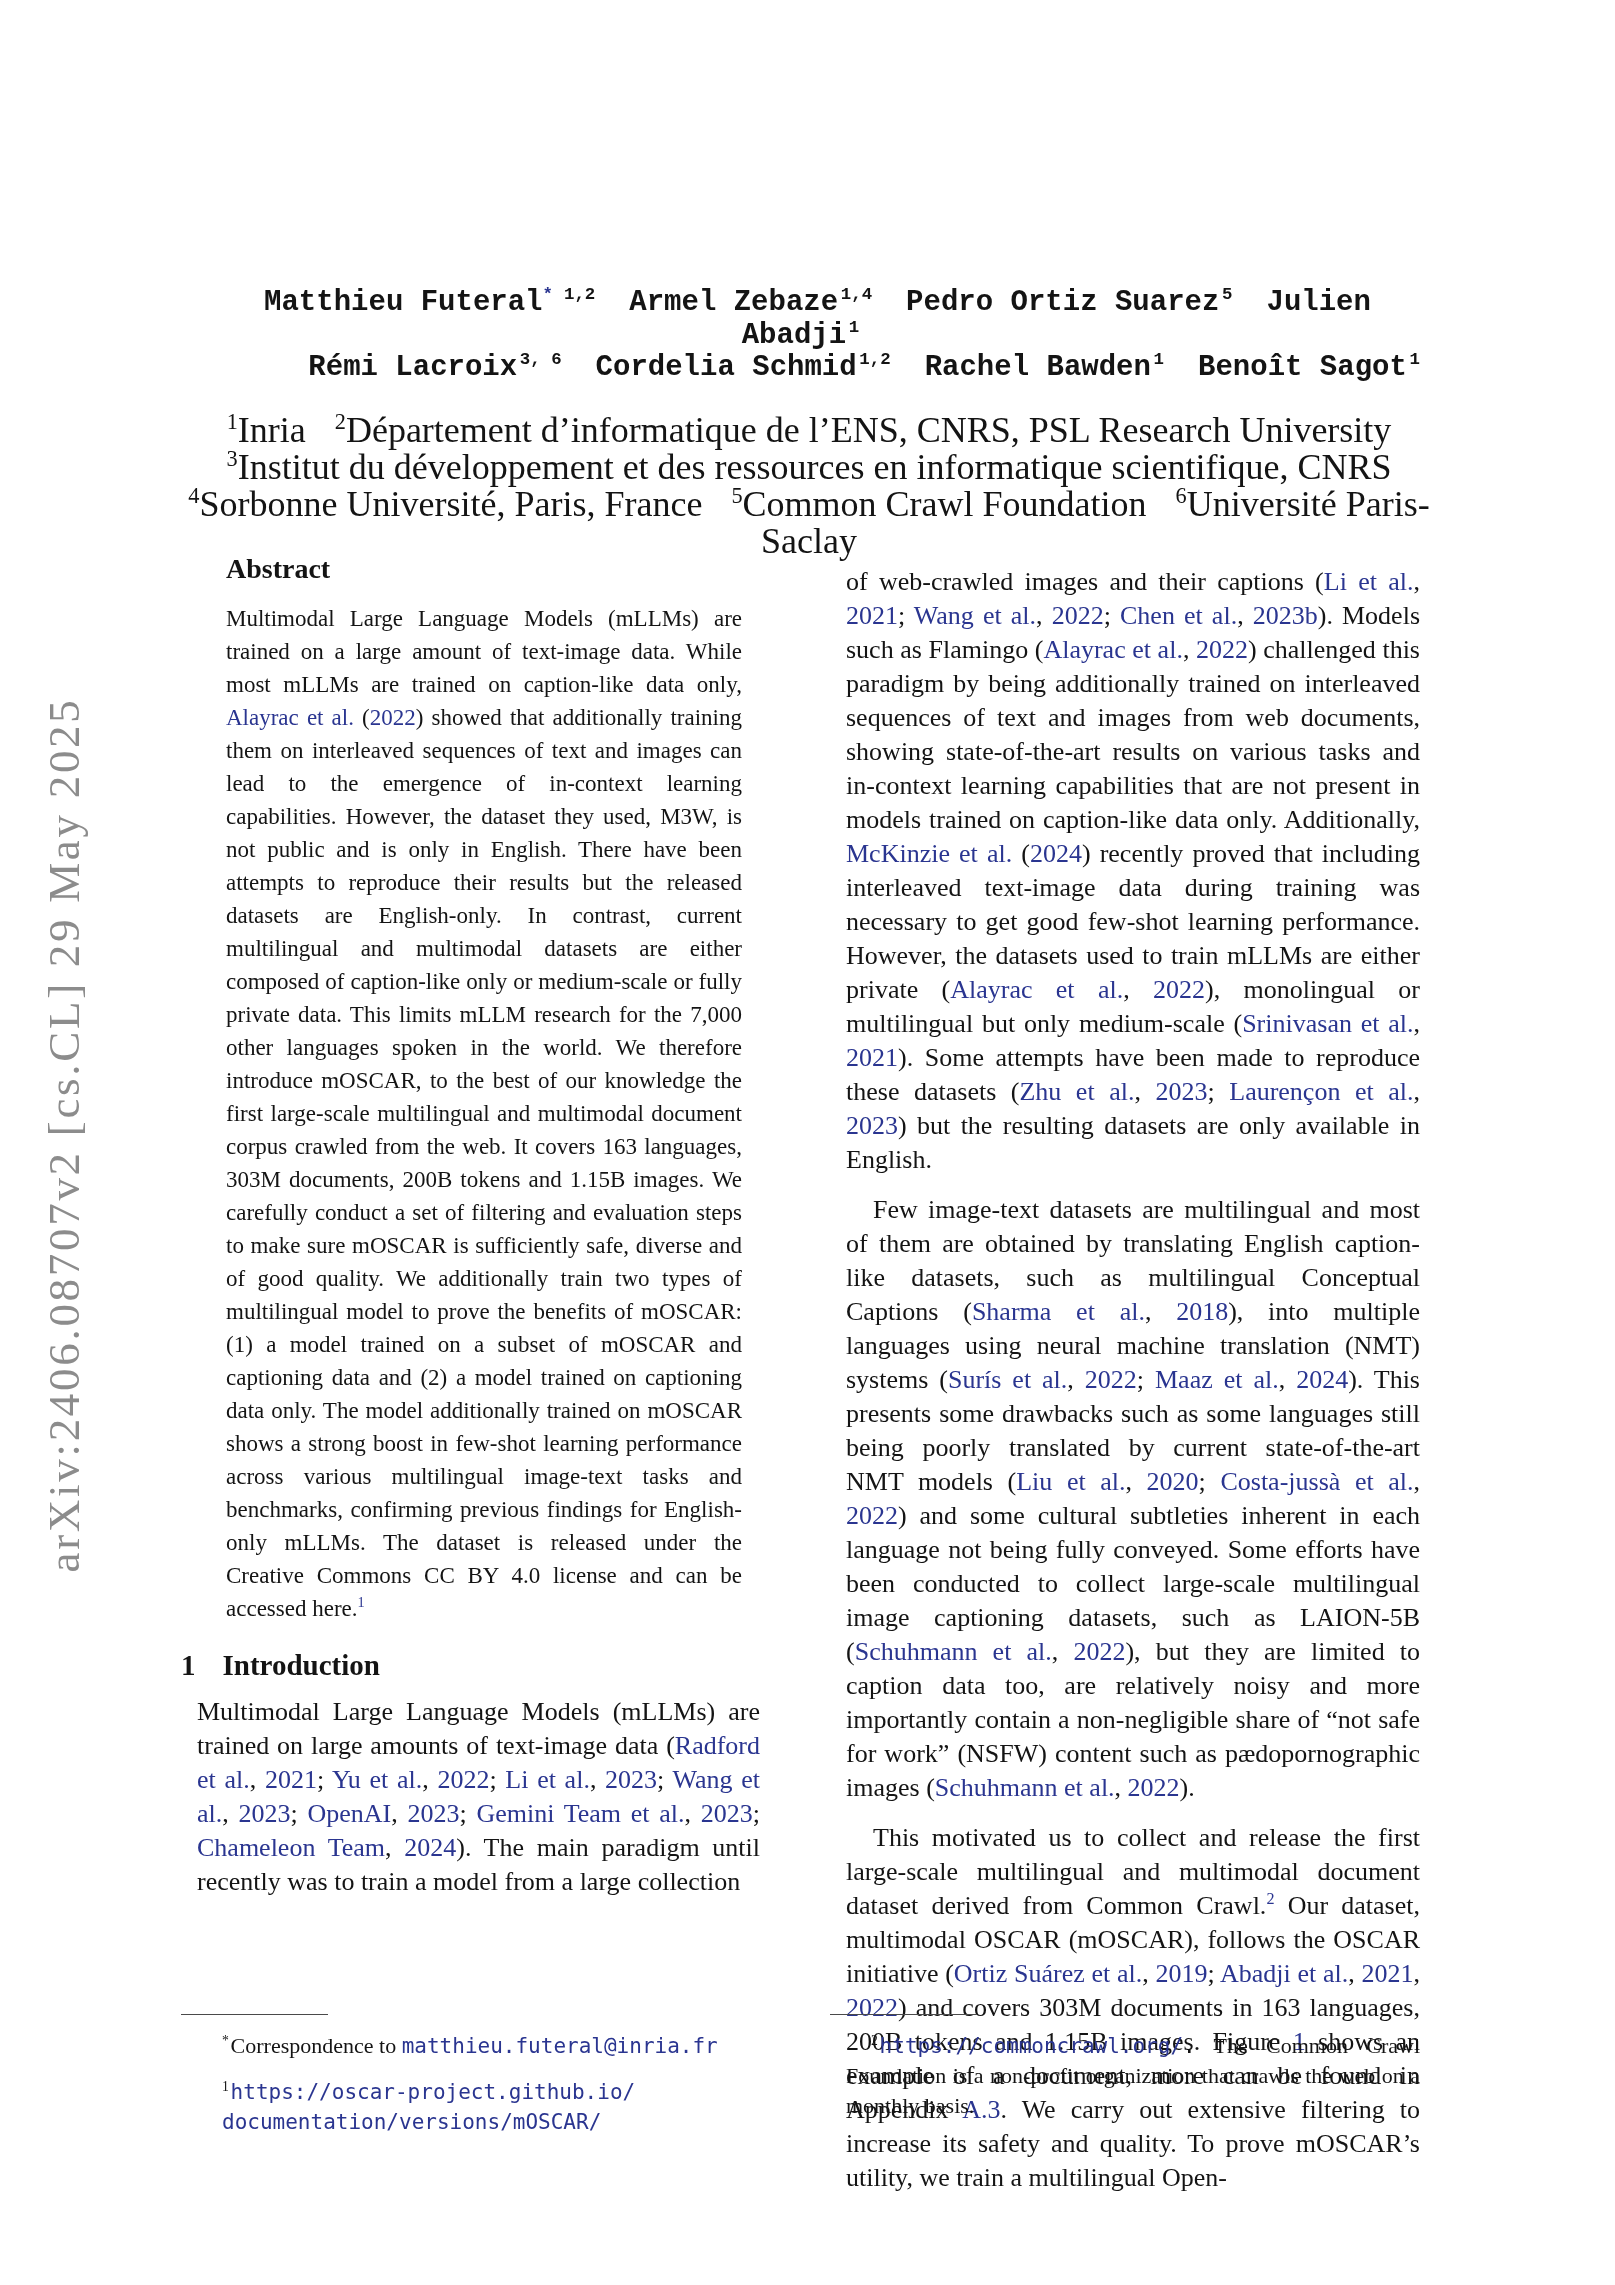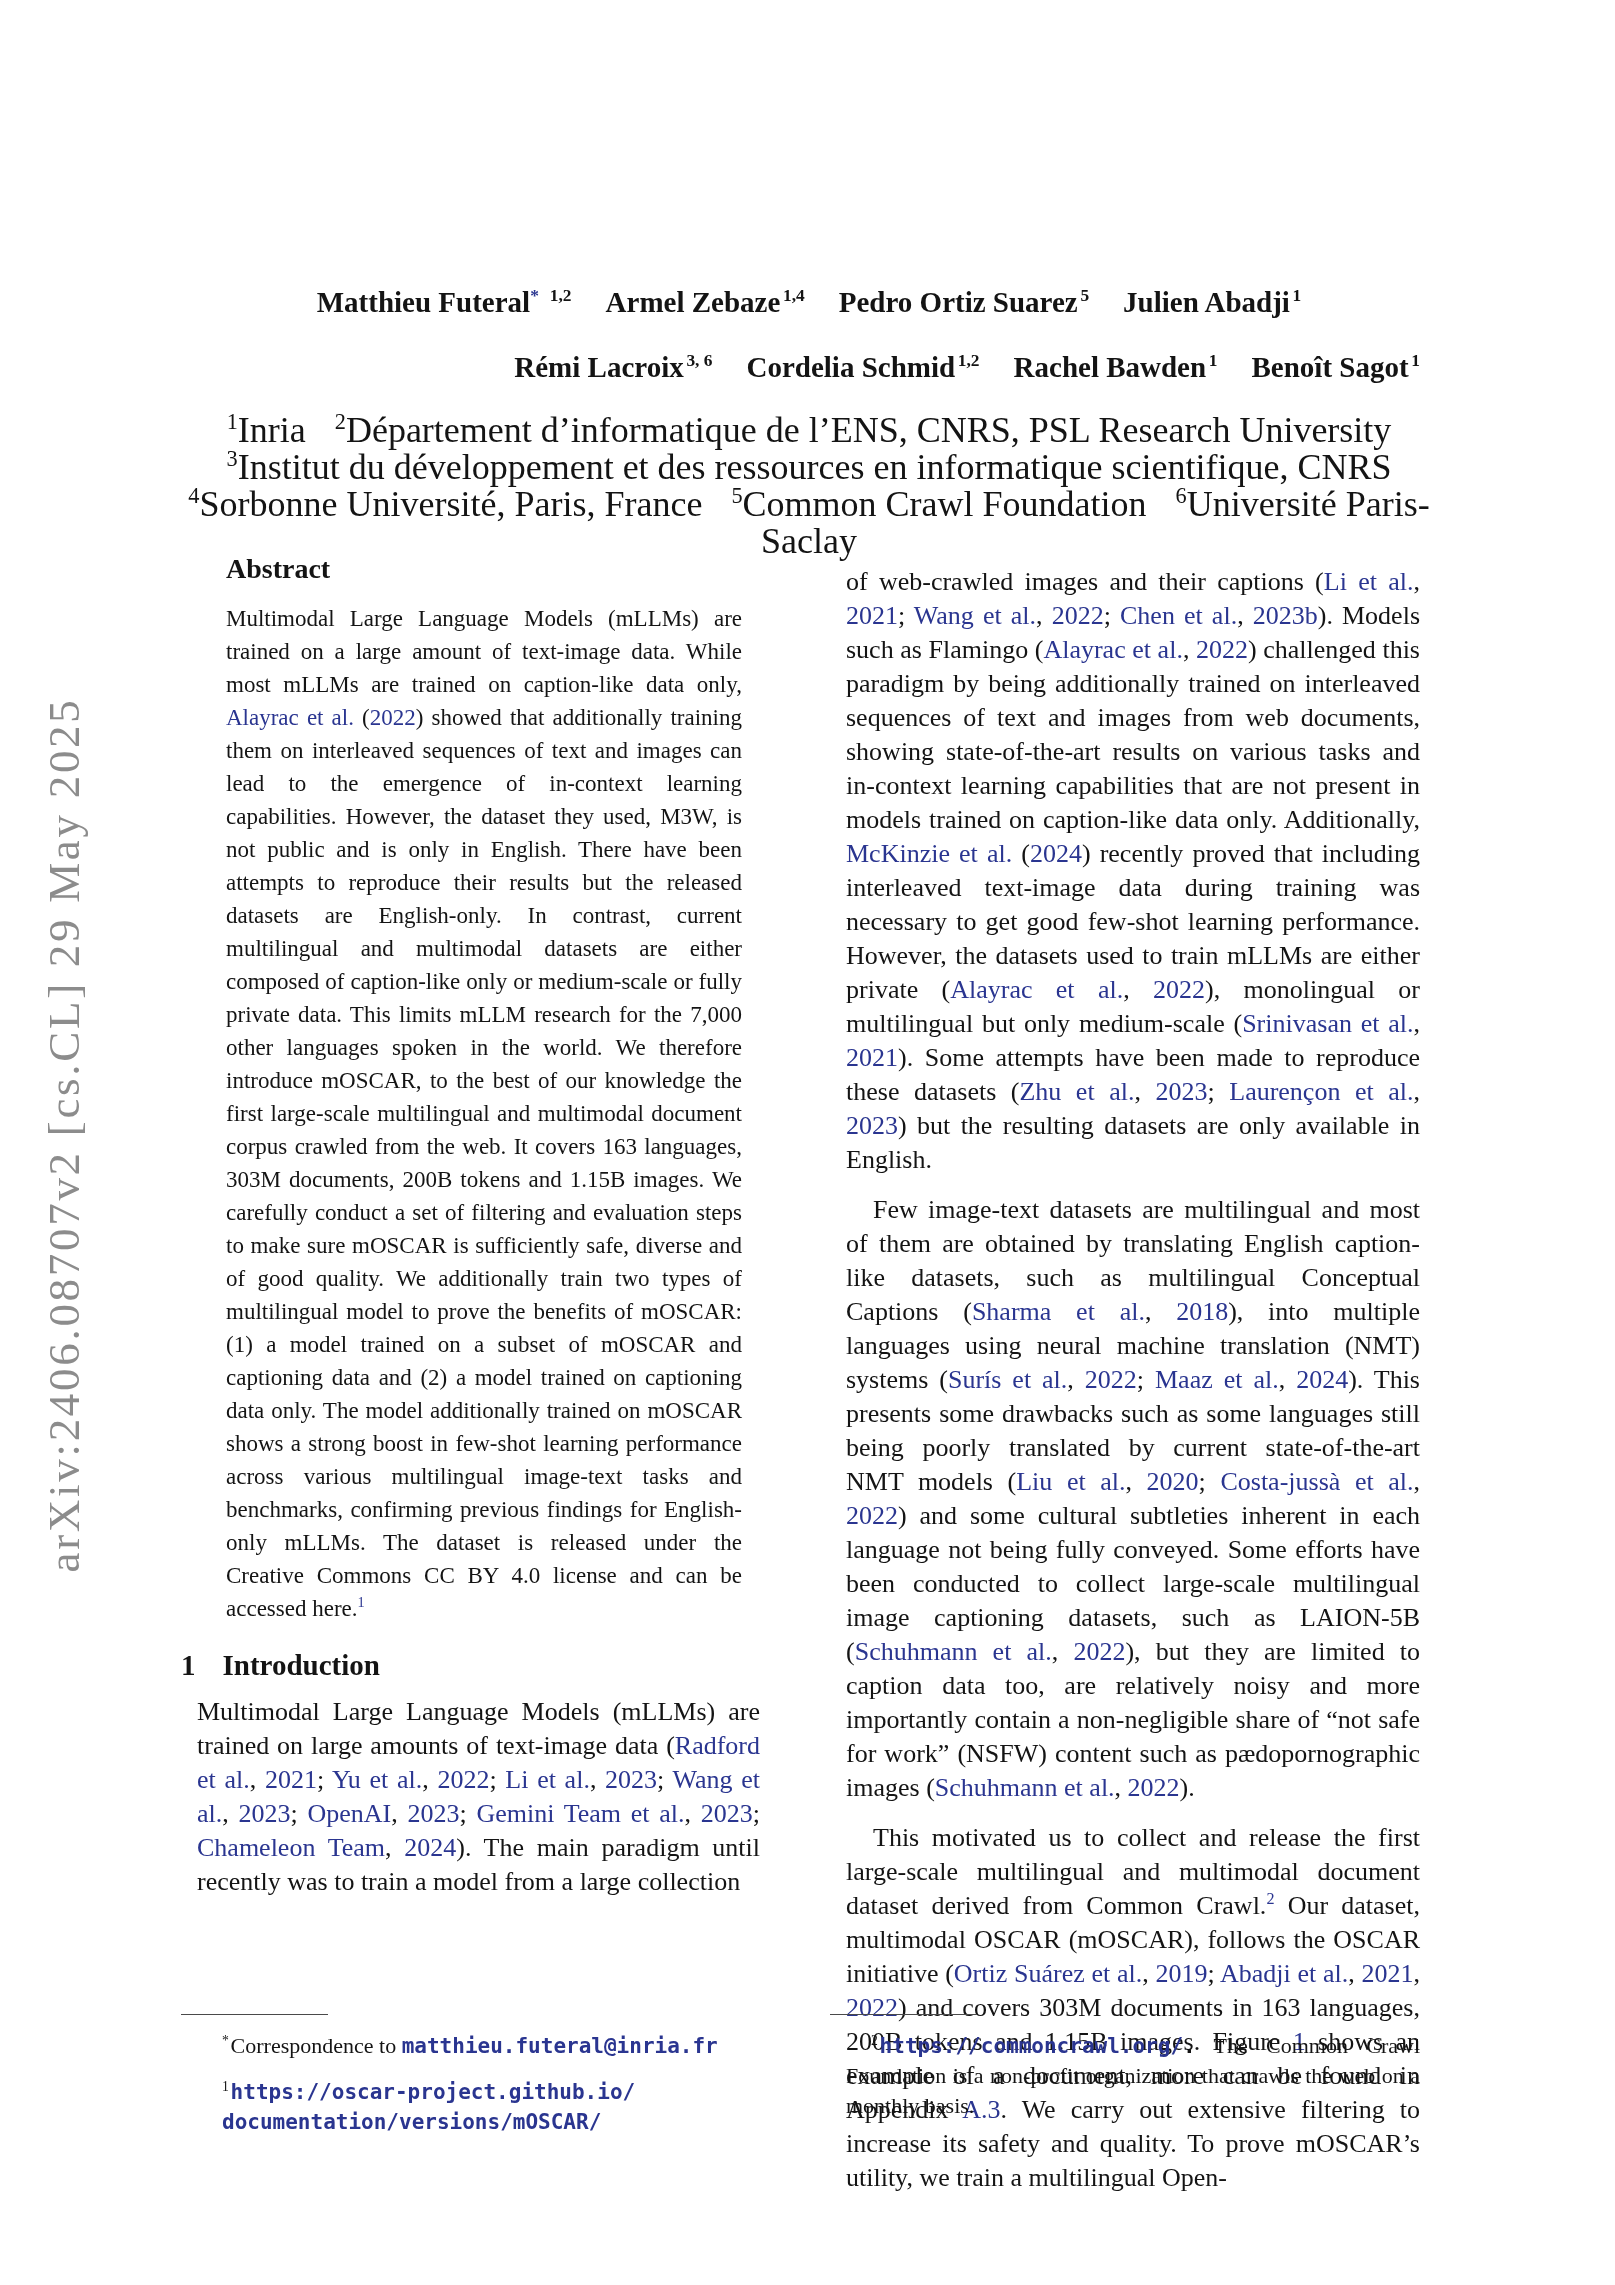--- a/index.html
+++ b/index.html
@@ -6,34 +6,34 @@
   body{
     width:1616px;height:2285px;background:#ffffff;position:relative;
     font-family:"Liberation Serif","DejaVu Serif",serif;color:#141414;
     overflow:hidden;
   }
   .page{position:absolute;inset:0;}
   p{margin:16px;}
   sup{font-size:62%;line-height:0;vertical-align:super;}
   .link{color:#2a3590;}
   .gap{display:inline-block;width:29px;}
-  .mono{font-family:"DejaVu Sans Mono","Liberation Mono",monospace;font-size:92%;font-weight:bold;}
+  .mono{font-family:"DejaVu Sans Mono","Liberation Mono",monospace;font-size:92%;}
   .blk{display:inline-block;}
 
   #watermark{
     position:absolute;left:-437px;top:1108px;width:1004px;height:54px;
     transform:rotate(-90deg);color:#8c8c8c;font-size:45px;letter-spacing:2.7px;
     text-align:center;white-space:nowrap;
   }
 
   #title{position:absolute;left:181px;top:147px;width:1256px;text-align:center;
     font-weight:bold;font-size:38px;line-height:43px;}
 
   .authors{position:absolute;left:181px;width:1256px;text-align:center;
-    font-weight:bold;font-size:29px;}
+    font-weight:bold;font-size:29px;font-family:Liberation Mono, monospace;}
   #authors1{top:286px;}
   #authors2{top:351px;text-align:right;}
   .author{margin:0 17px;}
   .author sup{font-size:60%;}
   .author sup.nums{margin-left:2.7px;}
   .author sup.star + sup.nums{margin-left:11px;}
 
   #affils{position:absolute;left:181px;top:412px;width:1256px;text-align:center;
     font-size:36px;line-height:37px;}
 

